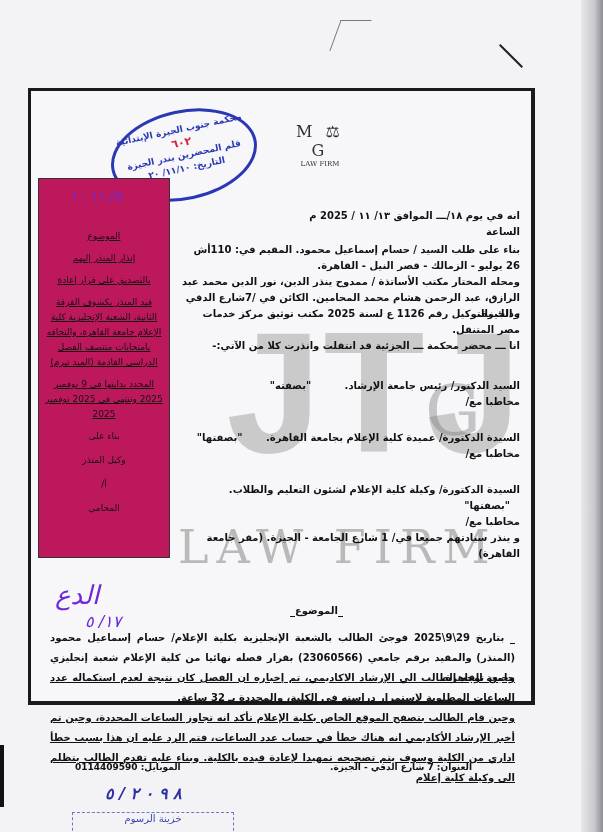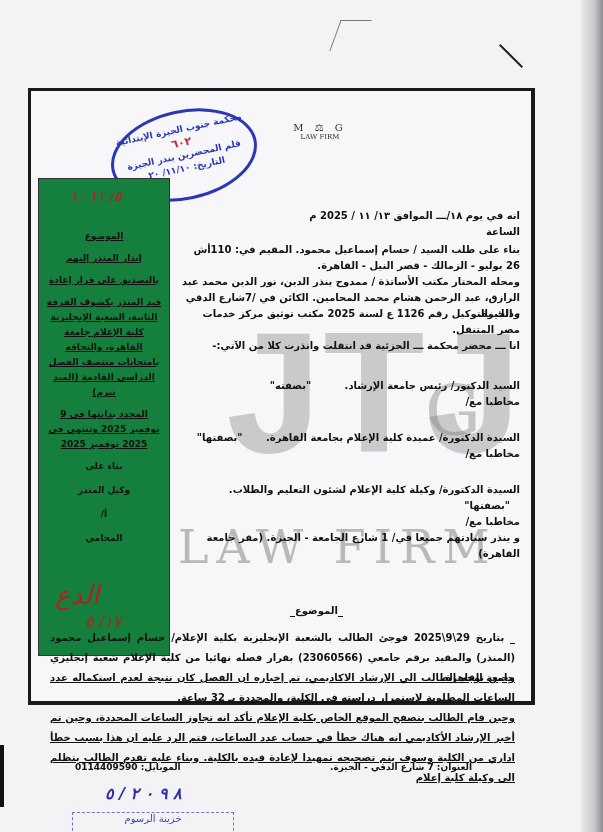--- a/index.html
+++ b/index.html
@@ -11,47 +11,47 @@
   }
   .paper-edge { position:absolute; right:0; top:0; width:22px; height:832px; background:linear-gradient(90deg,#e9e8ea,#c9c8cc 60%,#8d8c91); }
   .crease { position:absolute; left:335px; top:20px; width:30px; height:30px; border-left:1px solid #444; border-top:1px solid #444; transform:skew(-20deg); opacity:.7; }
   .slash { position:absolute; left:510px; top:40px; width:2px; height:32px; background:#222; transform:rotate(-45deg); }
   .frame {
     position:absolute; left:28px; top:88px; width:500px; height:610px;
     border:3px solid #1a1a1a; border-right-width:4px; border-bottom-width:4px;
     background:#f7f6f8;
   }
   .logo-small { position:absolute; left:290px; top:122px; width:60px; text-align:center; font-family:"DejaVu Serif", serif; font-size:7px; color:#333; }
-  .logo-small .mark { font-size:10px; letter-spacing:4px; }
+  .logo-small .mark { font-size:16px; letter-spacing:4px; }
   .stamp {
     position:absolute; left:110px; top:110px; width:148px; height:90px;
     border:3px solid #2a38b5; border-radius:50%;
     transform:rotate(-12deg); color:#2a38b5; font-size:9px; text-align:center;
     font-weight:bold; line-height:13px; padding-top:10px; box-sizing:border-box;
   }
   .stamp .red { color:#d0203a; font-size:11px; }
   .watermark-mark {
     position:absolute; left:200px; top:302px; font-family:Liberation Mono, monospace;
     font-size:180px; color:rgba(120,120,120,.35); font-weight:bold; letter-spacing:-8px;margin-left:20px;
   }
   .watermark-g { position:absolute; left:425px; top:370px; font-family:"DejaVu Serif", serif; font-size:70px; color:rgba(120,120,120,.4); }
   .watermark-text {
     position:absolute; left:178px; top:520px; font-family:"DejaVu Serif", serif;
     font-size:46px; letter-spacing:8px; color:rgba(110,110,110,.45);
   }
   .side-box {
-    position:absolute; left:38px; top:178px; width:132px; height:478px;
-    border:1px solid #333; background:#15803d; direction:rtl; text-align:center;
-    font-size:9px; font-weight:bold; line-height:15px; padding:50px 6px 0; box-sizing:border-box;
+    position:absolute; left:38px; top:178px; width:132px; height:380px;
+    border:1px solid #333; background:#be185d; direction:rtl; text-align:center;
+    font-size:9px; font-weight:normal; line-height:15px; padding:50px 6px 0; box-sizing:border-box;
   }
   .side-box .u { text-decoration:underline; margin-bottom:7px; }
   .side-box .p { margin-bottom:9px; }
   .main { position:absolute; direction:rtl; text-align:right; font-size:10px; font-weight:bold; line-height:16px; }
   .hand { color:#2b2fa8; font-style:italic; }
-  .redhand { position:absolute; color:#b91c1c; font-size:26px; font-style:italic; }
+  .redhand { position:absolute; color:#6d28d9; font-size:26px; font-style:italic; }
   .center-title { position:absolute; left:290px; top:605px; font-size:10px; font-weight:bold; direction:rtl; }
   .body-para { position:absolute; left:50px; width:465px; direction:rtl; text-align:justify; font-size:10px; font-weight:bold; line-height:20px; }
   .footer { position:absolute; font-size:9px; font-weight:bold; direction:rtl; }
   .bottom-stamp { position:absolute; left:72px; top:812px; width:160px; height:22px; border:1px dashed #6a78c8; color:#3a46b0; font-size:10px; text-align:center; }
   .left-bar { position:absolute; left:0; top:745px; width:4px; height:62px; background:#111; }
 </style>
 </head>
 <body>
 
 <div class="paper-edge"></div>

